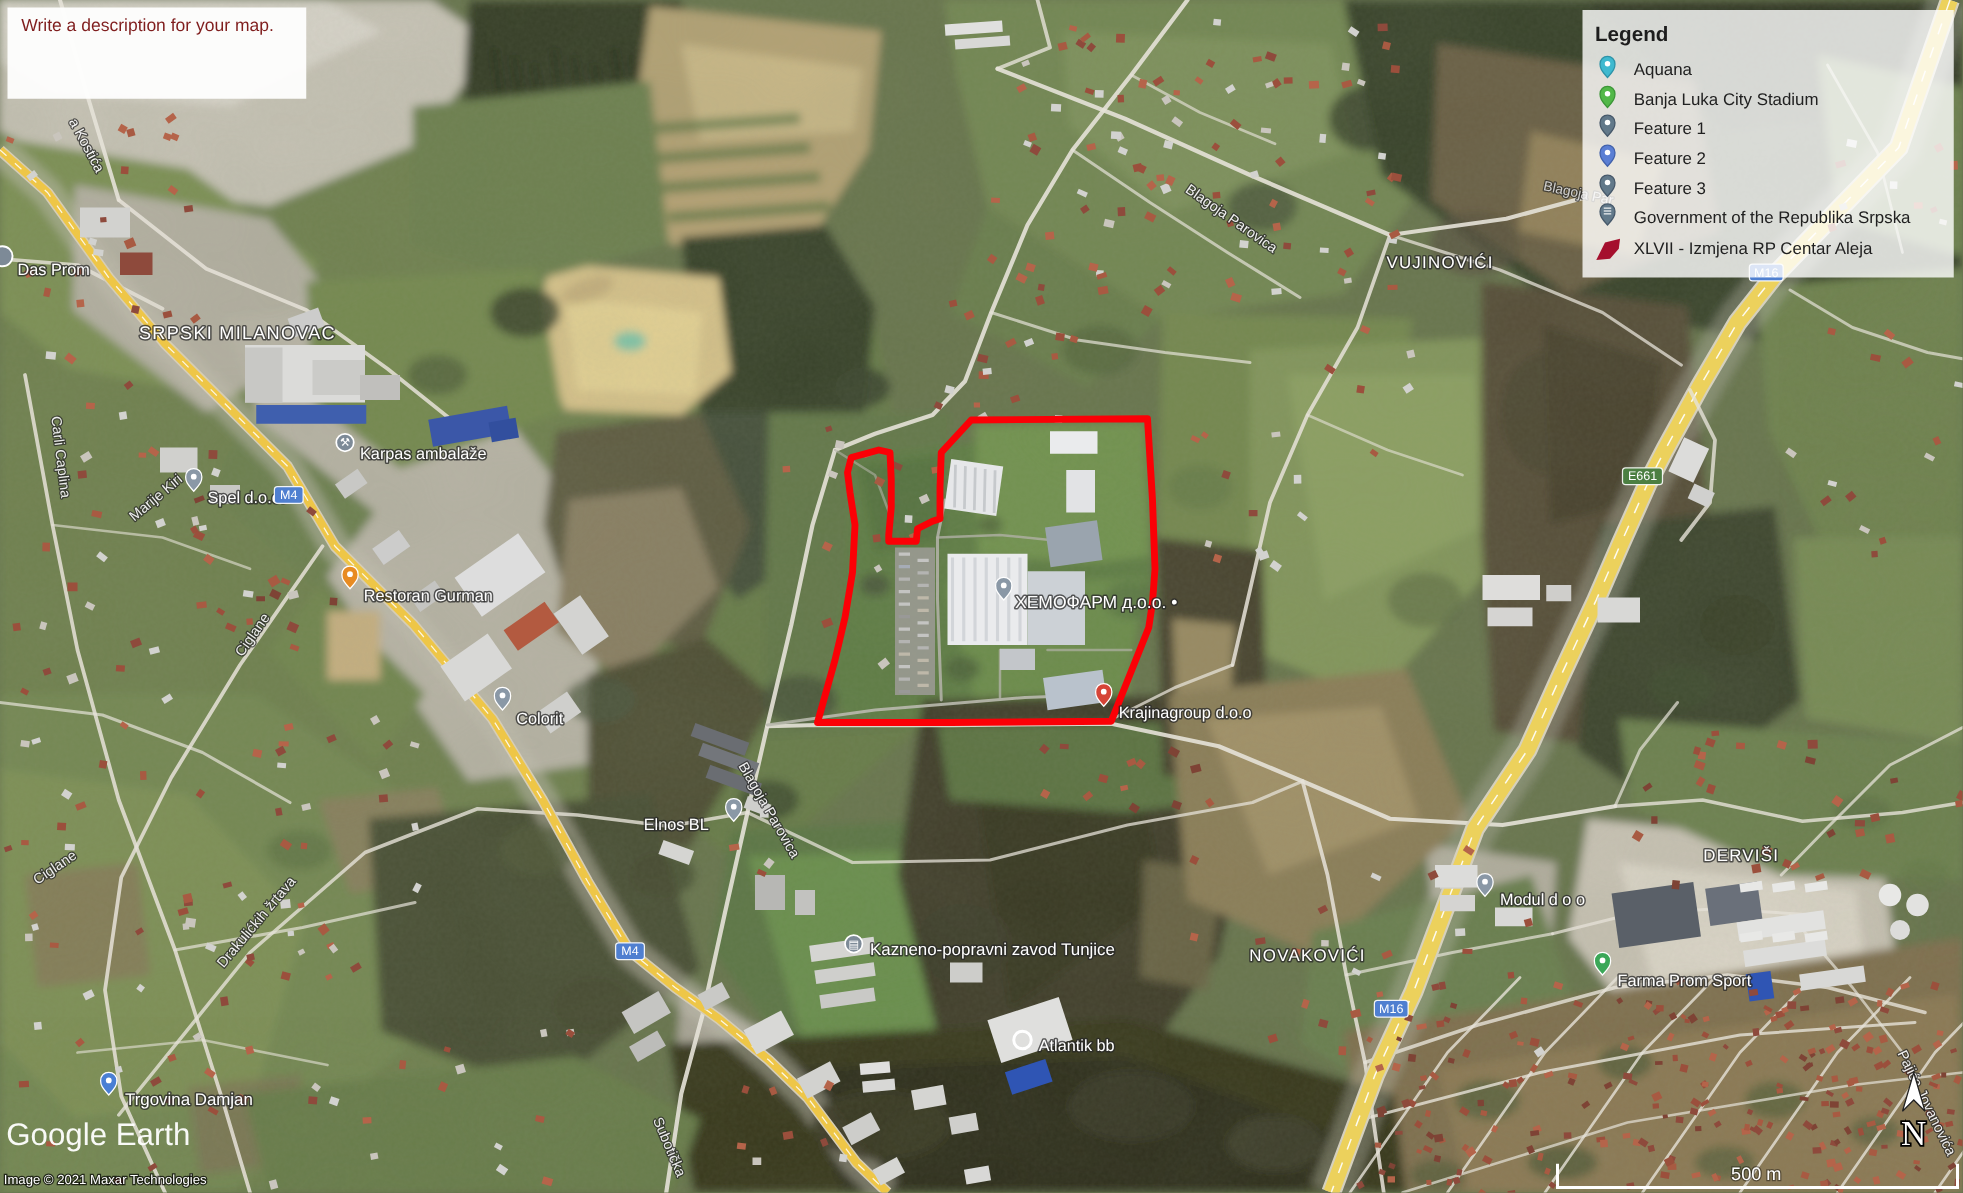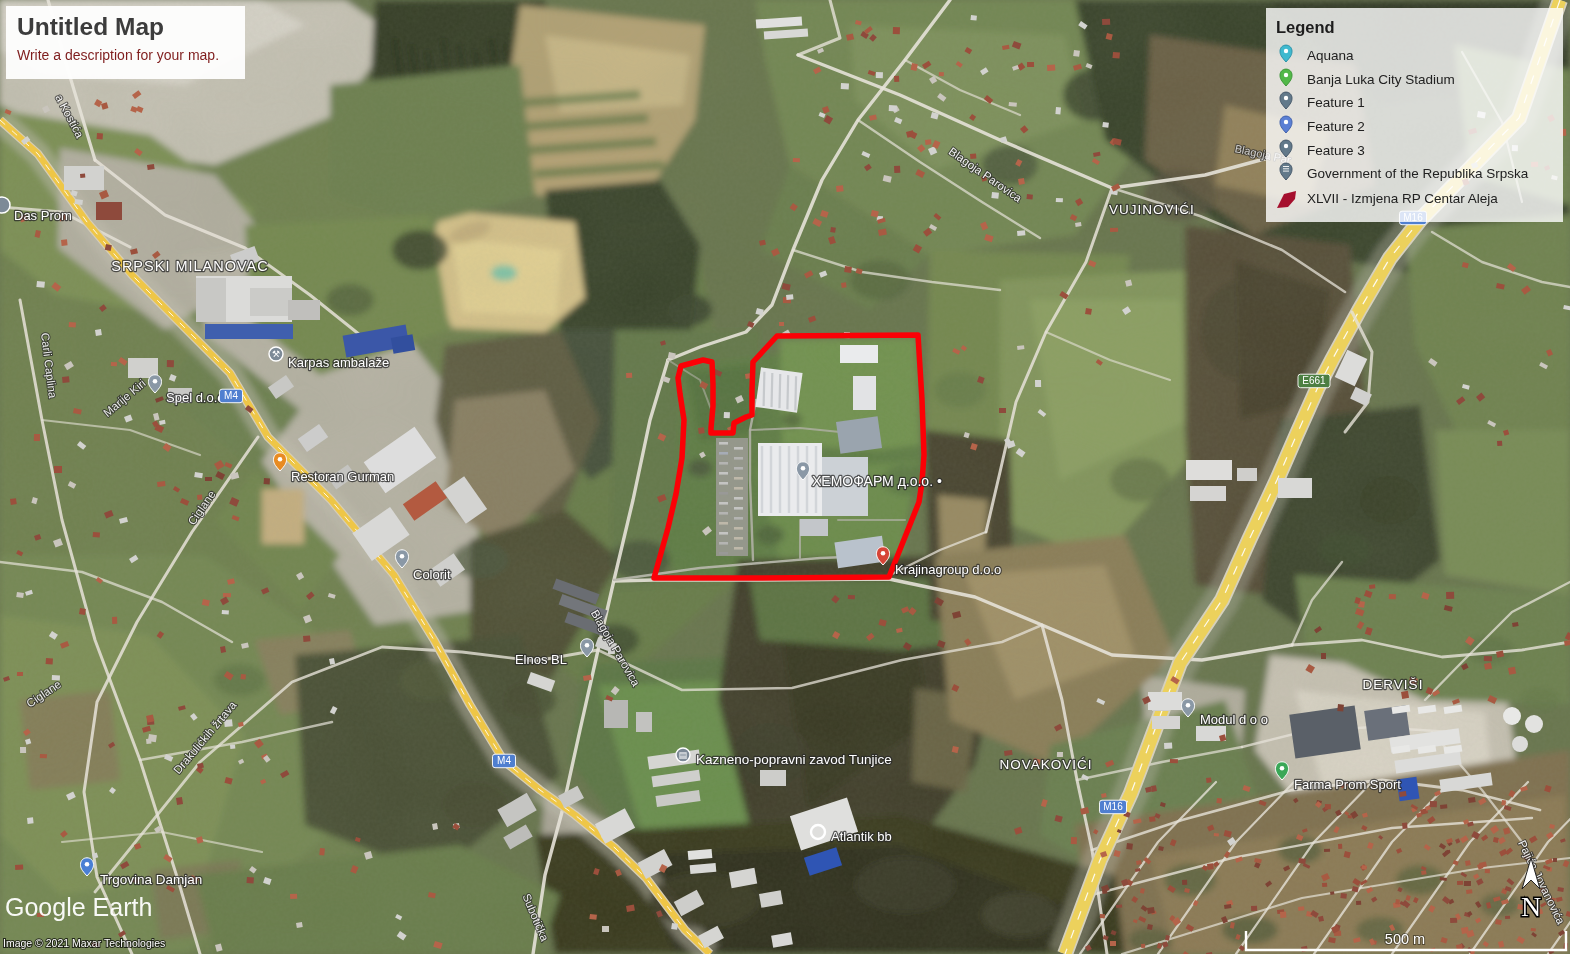--- a/index.html
+++ b/index.html
@@ -1111,21 +1111,20 @@
   </g>
   <text x="1405" y="944" font-size="14.5" text-anchor="middle" fill="#ffffff" stroke="rgba(0,0,0,0.4)" stroke-width="2" paint-order="stroke">500 m</text>
 
   <g transform="translate(1531,858)">
     <path d="M0,0 L9,31 L0,22 L-9,31 Z" fill="#ffffff" stroke="#222" stroke-width="1"></path>
     <text x="0" y="58" font-size="28" font-family="Liberation Serif, serif" text-anchor="middle" fill="#ffffff" stroke="#000" stroke-width="2.8" paint-order="stroke">N</text>
   </g>
 </svg>
 
 <div style="position:absolute;left:6px;top:6px;width:239px;height:73px;background:rgba(255,255,255,0.93);">
-  <div style="margin:7px 0 0 11px;font-size:24.5px;font-weight:bold;color:#3c3c3c;">Untitled Map</div>
   <div style="margin:6px 0 0 11px;font-size:14px;color:#7f1d1d;">Write a description for your map.</div>
 </div>
 
 <svg class="base" width="1570" height="954" viewBox="0 0 1570 954">
   <g>
     <rect x="1266" y="8" width="297" height="214" fill="#ffffff" fill-opacity="0.8"></rect>
     <text x="1276" y="33" font-size="16.5" font-weight="bold" fill="#1d1d1d">Legend</text>
 
     <g transform="translate(1286,60)">
           <path d="M0,2 C-5,-3.6 -6,-5.6 -6,-8.8 C-6,-12.4 -3.3,-14.9 0,-14.9 C3.3,-14.9 6,-12.4 6,-8.8 C6,-5.6 5,-3.6 0,2 Z" fill="#3fb9cf" stroke="#2d93a8" stroke-width="1"></path>

